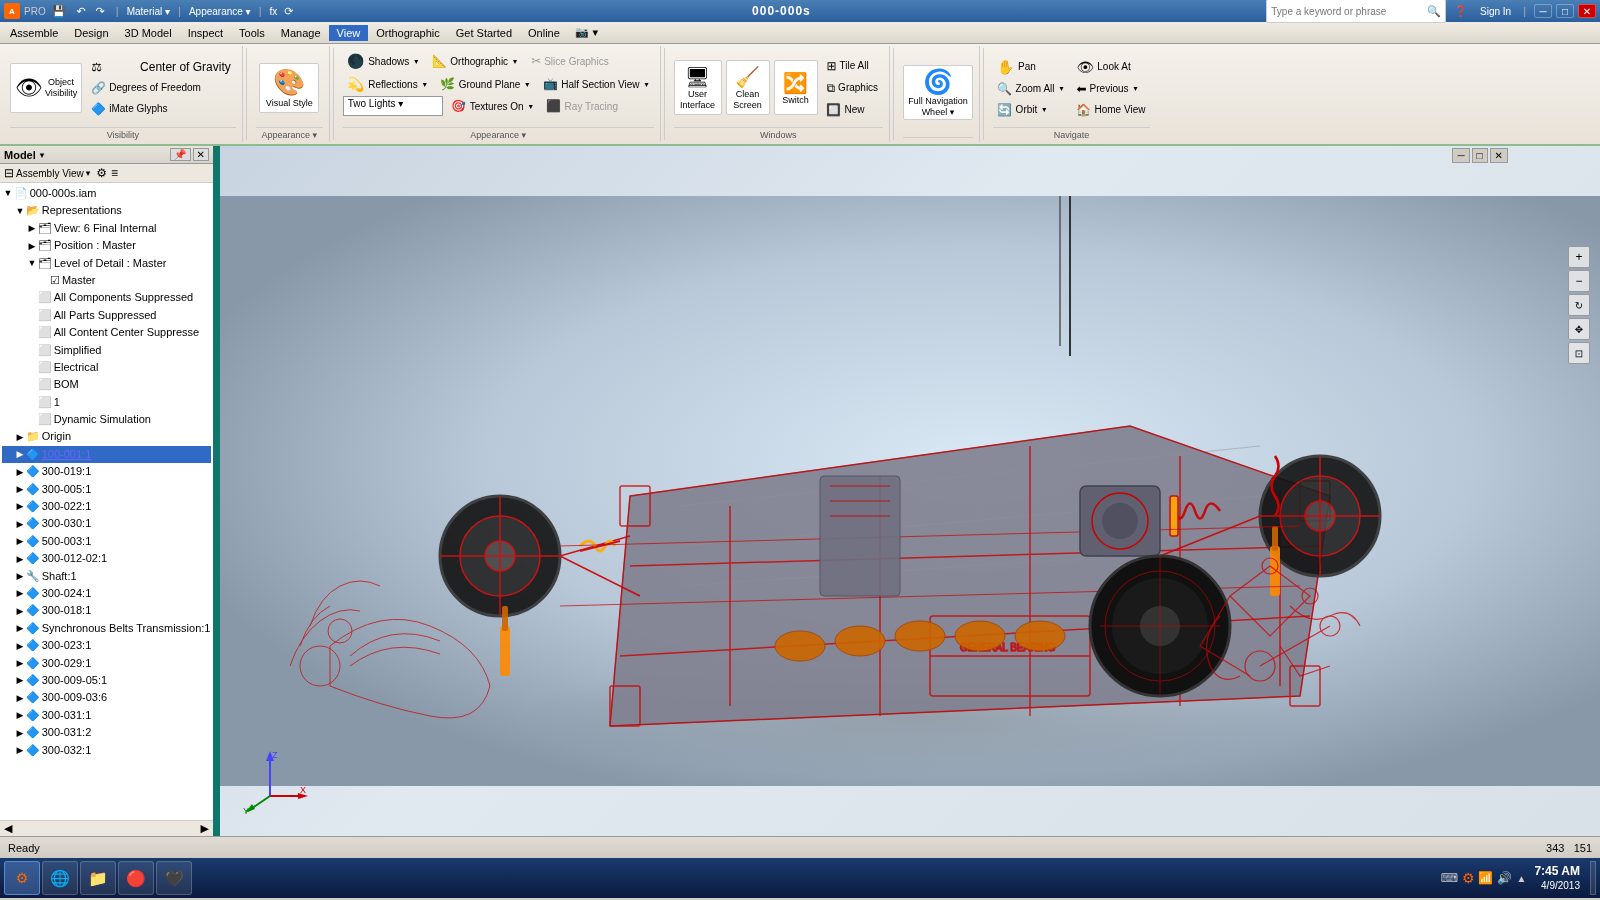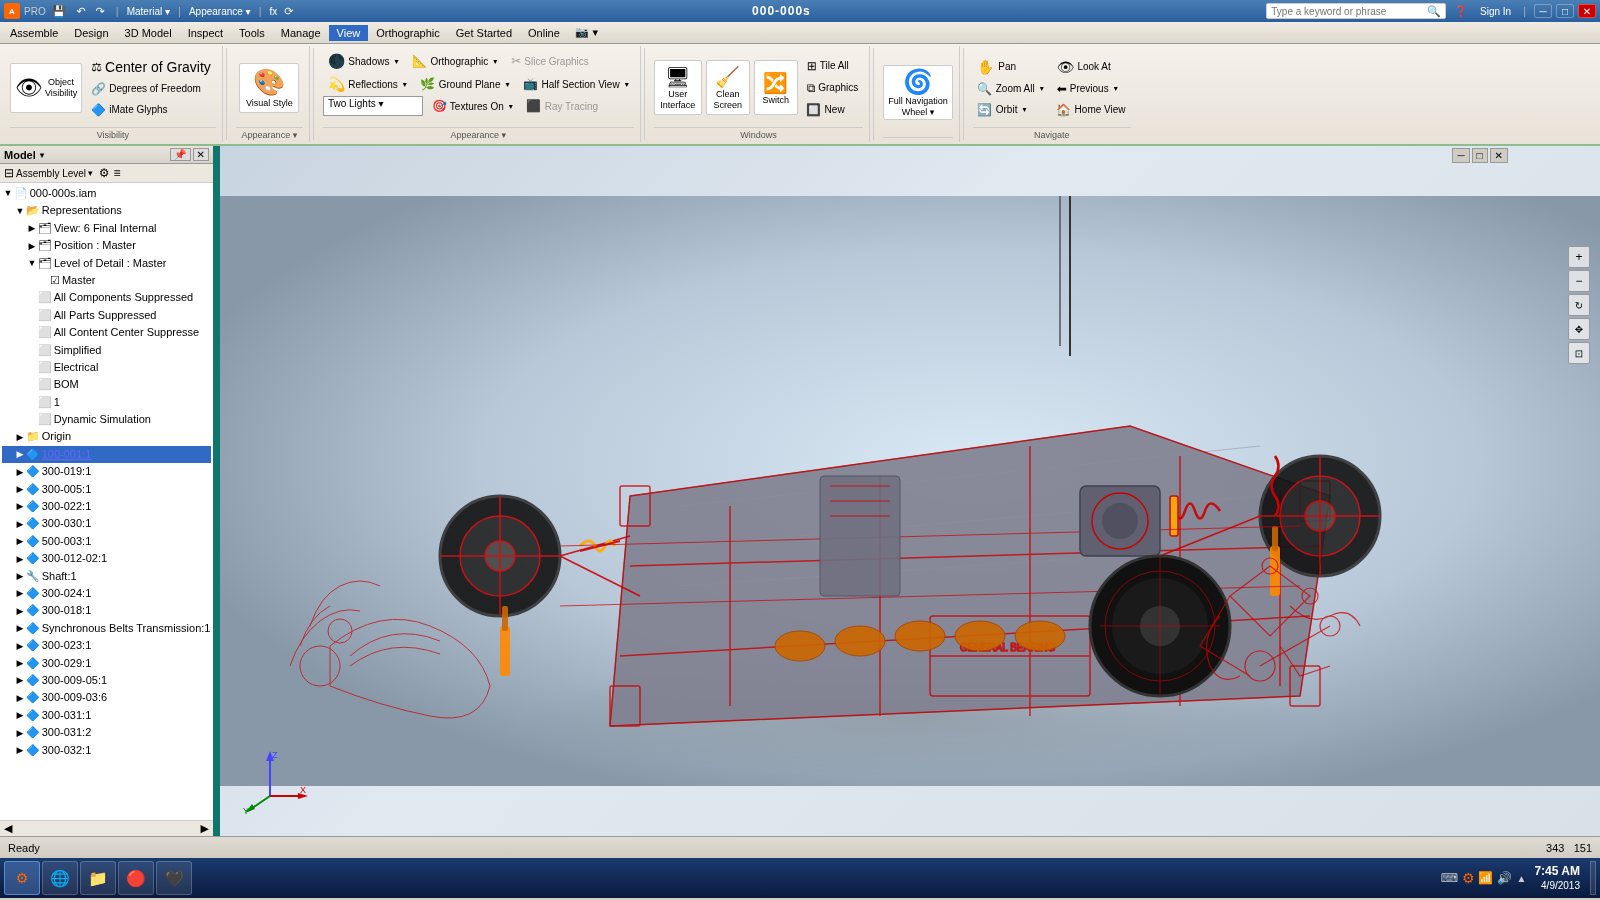--- a/index.html
+++ b/index.html
@@ -162,21 +162,21 @@
     .taskbar-btn.active { background: rgba(100,150,220,0.4); border-color: rgba(100,150,220,0.8); }
     .taskbar-right { display: flex; align-items: center; gap: 8px; color: white; }
     .clock { text-align: right; line-height: 1.3; }
     .clock-time { font-size: 12px; font-weight: bold; }
     .clock-date { font-size: 10px; }
     .sys-icons { display: flex; align-items: center; gap: 4px; font-size: 14px; color: #ccc; }
 
     
     .search-box {
       background: white; border: 1px solid #ccc; border-radius: 2px;
-      display: flex; align-items: center; padding: 0 4px; height: 16px;
+      display: flex; align-items: center; padding: 0 4px; height: 24px;
       width: 180px;
     }
     .search-box input {
       border: none; outline: none; font-size: 10px; width: 100%;
       background: transparent; color: #999;
     }
     .sep { width: 1px; background: #ccc; margin: 2px 3px; align-self: stretch; }
 
     
     ::-webkit-scrollbar { width: 12px; height: 12px; }
@@ -237,21 +237,21 @@
     <div class="ribbon-group">
       <div class="ribbon-buttons" style="flex-direction:column; align-items:flex-start; gap:0;">
         <div style="display:flex; align-items:center; gap:4px; flex:1;">
           <div class="ribbon-btn large" style="flex-direction:row; min-width:50px; min-height:50px; border:1px solid #ccc; background:white;">
             <div style="font-size:22px;">👁</div>
             <div style="font-size:9px; margin-left:2px; line-height:1.2;">Object<br>Visibility</div>
           </div>
           <div style="display:flex; flex-direction:column; gap:1px;">
             <div class="ribbon-btn-small">
               <span style="font-size:12px;">⚖</span>
-              <span style="font-size:14px;">Center of Gravity</span>
+              <span style="font-size:12px;margin-left:35px;">Center of Gravity</span>
             </div>
             <div class="ribbon-btn-small">
               <span style="font-size:12px;">🔗</span>
               <span style="font-size:10px;">Degrees of Freedom</span>
             </div>
             <div class="ribbon-btn-small">
               <span style="font-size:12px;">🔷</span>
               <span style="font-size:10px;">iMate Glyphs</span>
             </div>
           </div>
@@ -423,21 +423,21 @@
         <span class="sidebar-title">Model</span>
         <span style="cursor:pointer;font-size:9px;">▾</span>
       </div>
       <div class="sidebar-controls">
         <span class="sidebar-ctrl-btn">📌</span>
         <span class="sidebar-ctrl-btn">✕</span>
       </div>
     </div>
     <div class="sidebar-toolbar">
       <span style="cursor:pointer;font-size:12px;">⊟</span>
-      <span style="font-size:10px;">Assembly Level</span>
+      <span style="font-size:10px;">Assembly View</span>
       <span style="cursor:pointer;font-size:9px;">▾</span>
       <span style="cursor:pointer;font-size:12px;margin-left:4px;">⚙</span>
       <span style="cursor:pointer;font-size:12px;margin-left:2px;">≡</span>
     </div>
     <div class="tree-area">
 
       <div class="tree-item">
         <span class="tree-expand">▼</span>
         <span class="tree-icon">📄</span>
         <span class="tree-label">000-000s.iam</span>

